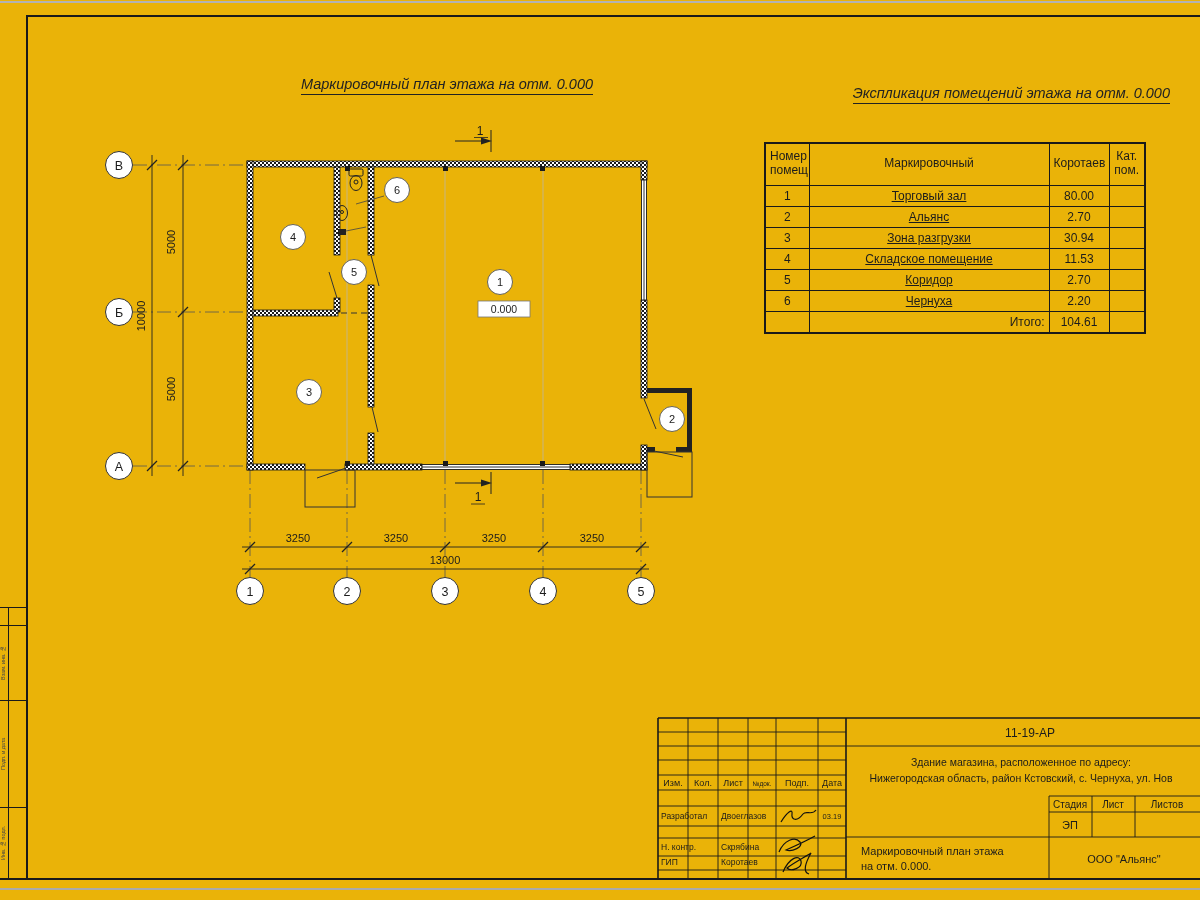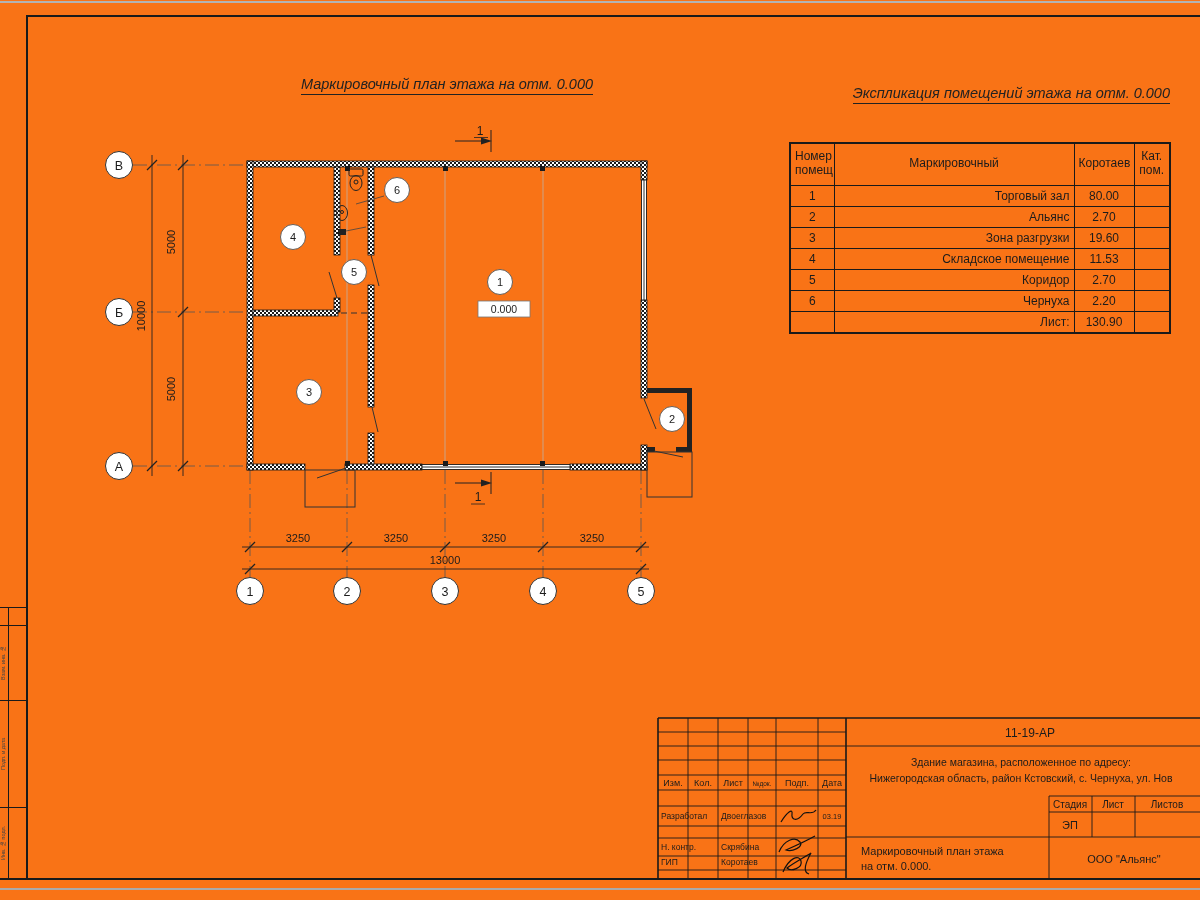--- a/index.html
+++ b/index.html
@@ -1,30 +1,30 @@
 <!DOCTYPE html>
 <html><head>
 <meta charset="utf-8">
 <style>
   html,body{margin:0;padding:0;}
   body{width:1200px;height:900px;overflow:hidden;background:#fff;
        font-family:"Liberation Sans",sans-serif;color:#1c1c1c;}
-  #sheet{position:relative;width:1200px;height:900px;background:#f97316;overflow:hidden;}
+  #sheet{position:relative;width:1200px;height:900px;background:#eab308;overflow:hidden;}
   .abs{position:absolute;}
   .hline{position:absolute;background:#1a1a1a;height:1px;}
   .vline{position:absolute;background:#1a1a1a;width:1px;}
   .title{font-style:italic;font-size:14.5px;color:#222;text-align:center;}
   .title span{display:inline-block;border-bottom:1.4px solid #222;padding-bottom:2px;}
   
   table.expl{border-collapse:collapse;table-layout:fixed;font-size:12px;color:#1c1c1c;}
   table.expl td,table.expl th{border:1px solid #1a1a1a;padding:0 4px;font-weight:normal;
        overflow:hidden;white-space:nowrap;}
   table.expl{border:2px solid #1a1a1a;}
   table.expl th{text-align:center;vertical-align:middle;line-height:1.15;}
-  td.c{text-align:center;} td.l{text-align:right;padding-left:7px;} td.r{text-align:right;padding-right:6px;}
+  td.c{text-align:center;} td.l{text-align:center;padding-left:7px;text-decoration:underline;} td.r{text-align:right;padding-right:6px;}
   
   svg text{font-family:"Liberation Sans",sans-serif;fill:#1c1c1c;}
   .mlabel{position:absolute;writing-mode:vertical-rl;transform:rotate(180deg);
       font-size:5.5px;color:#444;text-align:center;left:0px;width:9px;overflow:hidden;}
 </style>
 </head>
 <body>
 <div id="sheet">
 
 <div class="abs" style="left:0;top:1px;width:1200px;height:2px;background:#b3b3b3;"></div>
@@ -44,21 +44,21 @@
   <div class="mlabel" style="top:810px;height:66px;">Инв. № подл.</div>
 </div>
 
 <div class="abs title" style="left:247px;top:76px;width:400px;">
   <span>Маркировочный план этажа на отм. 0.000</span>
 </div>
 <div class="abs title" style="left:810px;top:85px;width:360px;text-align:right;">
   <span>Экспликация помещений этажа на отм. 0.000</span>
 </div>
 
-<table class="expl abs" style="left:789px;top:142px;width:380px;">
+<table class="expl abs" style="left:764px;top:142px;width:380px;">
   <colgroup>
         <col style="width:44px">
         <col style="width:240px">
         <col style="width:60px">
         <col style="width:36px">
       </colgroup>
   <tbody>
         <tr style="height:42px;">
     <th><span>Номер</span><br><span>помещ.</span></th>
     <th>Маркировочный</th>
@@ -73,21 +73,21 @@
         </tr>
   <tr style="height:21px;">
           <td class="c">2</td>
           <td class="l">Альянс</td>
           <td class="c">2.70</td>
           <td></td>
         </tr>
   <tr style="height:21px;">
           <td class="c">3</td>
           <td class="l">Зона разгрузки</td>
-          <td class="c">19.60</td>
+          <td class="c">30.94</td>
           <td></td>
         </tr>
   <tr style="height:21px;">
           <td class="c">4</td>
           <td class="l">Складское помещение</td>
           <td class="c">11.53</td>
           <td></td>
         </tr>
   <tr style="height:21px;">
           <td class="c">5</td>
@@ -96,22 +96,22 @@
           <td></td>
         </tr>
   <tr style="height:21px;">
           <td class="c">6</td>
           <td class="l">Чернуха</td>
           <td class="c">2.20</td>
           <td></td>
         </tr>
   <tr style="height:22px;">
           <td></td>
-          <td class="r">Лист:</td>
-          <td class="c">130.90</td>
+          <td class="r">Итого:</td>
+          <td class="c">104.61</td>
           <td></td>
         </tr>
 </tbody>
     </table>
 
 <svg class="abs" style="left:0;top:0;" width="760" height="640" viewBox="0 0 760 640">
   <defs>
     <pattern id="wallhatch" width="4" height="4" patternUnits="userSpaceOnUse">
       <rect width="4" height="4" fill="#ffffff"></rect>
       <rect width="2" height="2" fill="#1a1a1a"></rect>

